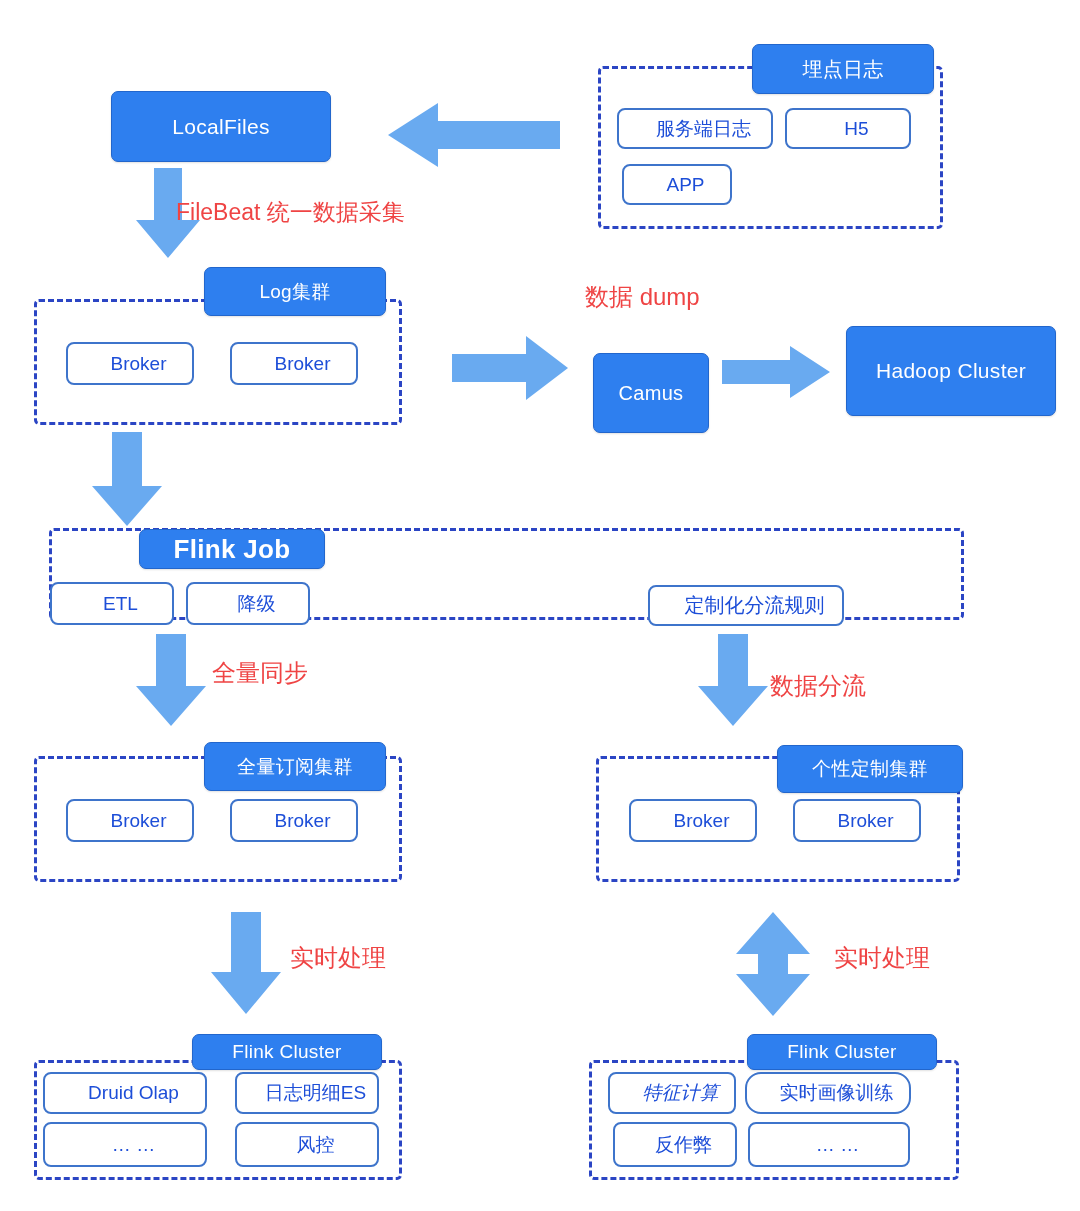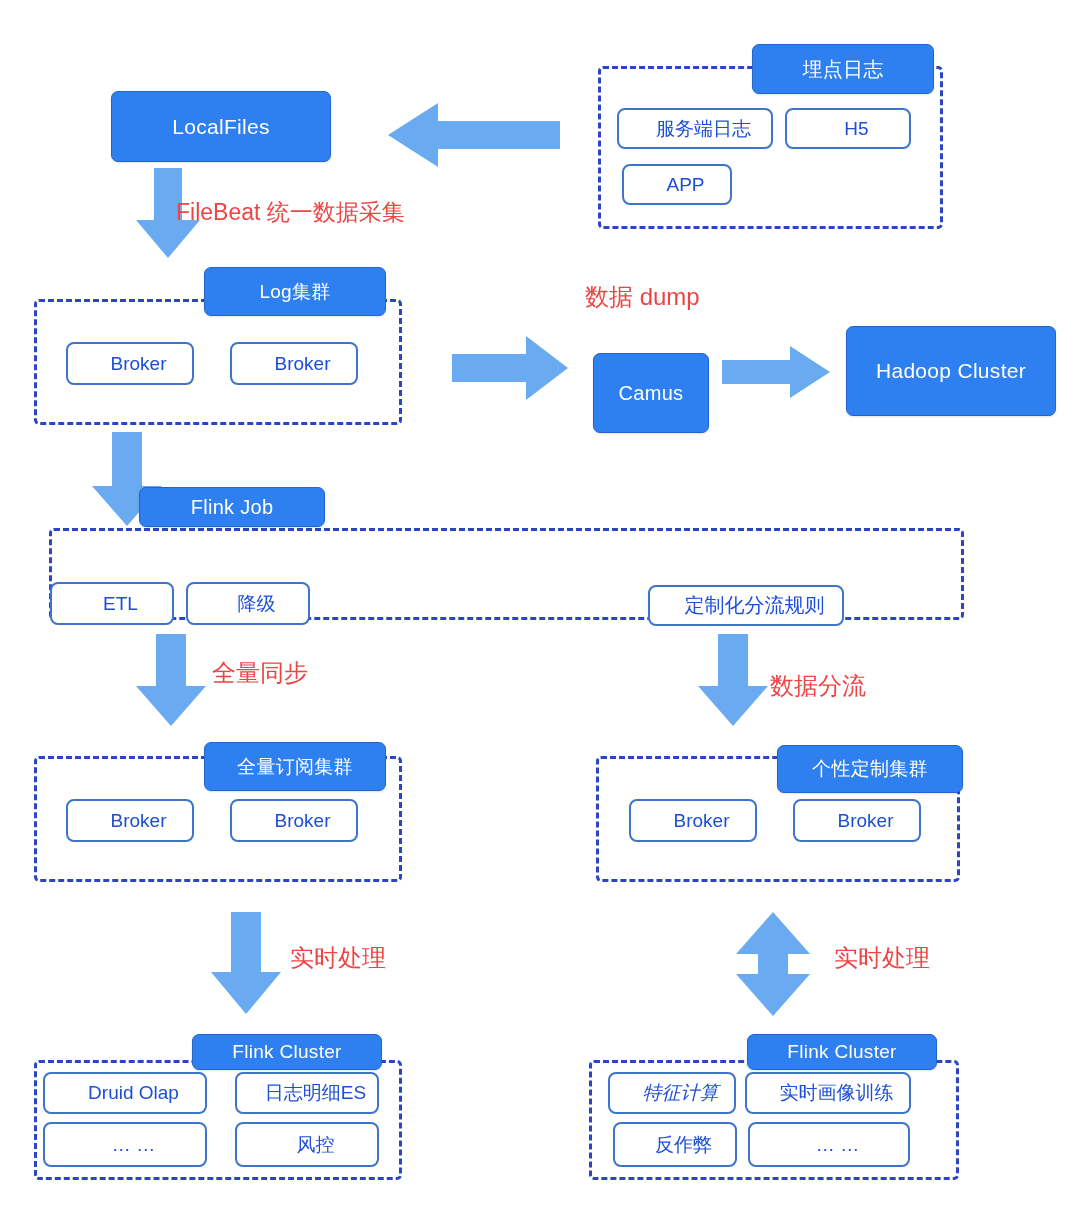--- a/index.html
+++ b/index.html
@@ -116,21 +116,21 @@
   <div class="solid-box" style="left:846px;top:326px;width:210px;height:90px;font-size:21px;">Hadoop Cluster</div>
 
   <div class="arrow" style="left:84px;top:432px;width:86px;height:96px;">
     <svg width="86" height="96" viewBox="0 0 86 96">
       <path d="M28 0 L58 0 L58 54 L78 54 L43 94 L8 54 L28 54 Z" fill="#69AAF0"></path>
     </svg>
   </div>
 
   <div class="dash-box" style="left:49px;top:528px;width:915px;height:92px;"></div>
 
-  <div class="solid-box cap" style="left:139px;top:487px;width:186px;height:40px;font-size:20px;">Flink Job</div>
+  <div class="solid-box cap" style="left:139px;top:529px;width:186px;height:40px;font-size:26px;font-weight:bold;">Flink Job</div>
 
   <div class="white-box layer-chip" style="left:186px;top:582px;width:124px;height:43px;">降级</div>
   <div class="white-box layer-chip" style="left:50px;top:582px;width:124px;height:43px;">ETL</div>
   <div class="white-box layer-chip" style="left:648px;top:585px;width:196px;height:41px;font-size:20px;">定制化分流规则</div>
 
   <div class="arrow" style="left:128px;top:634px;width:86px;height:94px;">
     <svg width="86" height="94" viewBox="0 0 86 94">
       <path d="M28 0 L58 0 L58 52 L78 52 L43 92 L8 52 L28 52 Z" fill="#69AAF0"></path>
     </svg>
   </div>
@@ -178,17 +178,17 @@
   <div class="white-box layer-chip" style="left:43px;top:1072px;width:164px;height:42px;">Druid Olap</div>
   <div class="white-box layer-chip" style="left:235px;top:1072px;width:144px;height:42px;">日志明细ES</div>
   <div class="white-box layer-chip" style="left:43px;top:1122px;width:164px;height:45px;">… …</div>
   <div class="white-box layer-chip" style="left:235px;top:1122px;width:144px;height:45px;">风控</div>
 
   <div class="dash-box" style="left:589px;top:1060px;width:370px;height:120px;"></div>
 
   <div class="solid-box cap" style="left:747px;top:1034px;width:190px;height:36px;font-size:19px;">Flink Cluster</div>
 
   <div class="white-box layer-chip" style="left:608px;top:1072px;width:128px;height:42px;font-style:italic;">特征计算</div>
-  <div class="white-box layer-chip" style="left:745px;top:1072px;width:166px;height:42px;">实时画像训练</div>
+  <div class="white-box layer-chip" style="left:745px;top:1072px;width:166px;height:42px;border-radius:16px;">实时画像训练</div>
   <div class="white-box layer-chip" style="left:613px;top:1122px;width:124px;height:45px;">反作弊</div>
   <div class="white-box layer-chip" style="left:748px;top:1122px;width:162px;height:45px;">… …</div>
 
 </div>
 
 </body></html>

